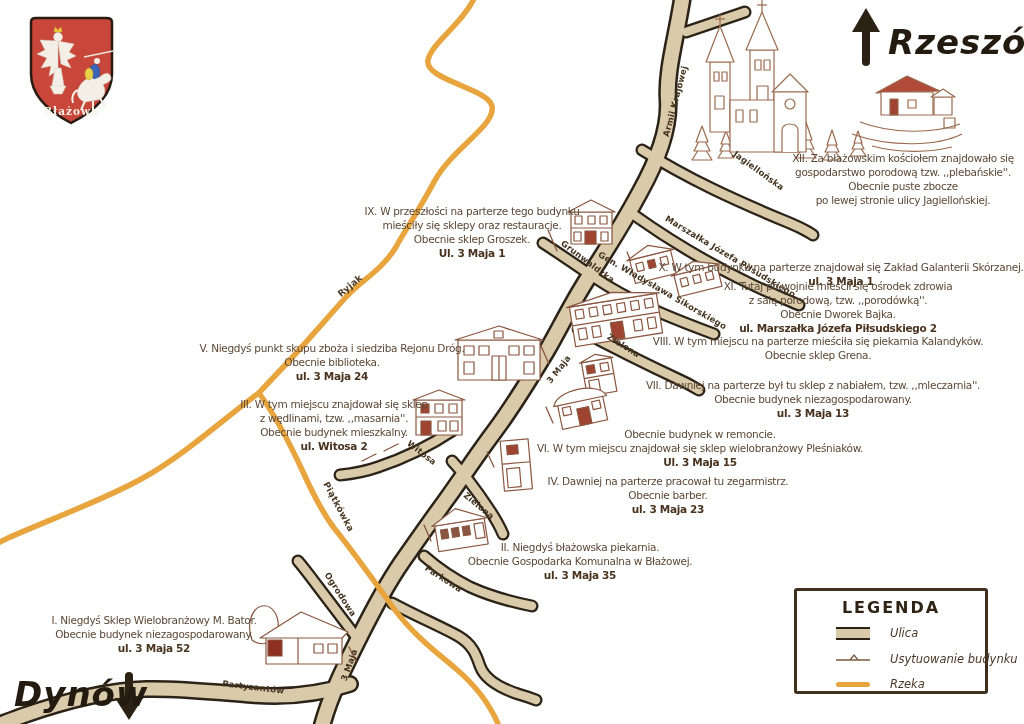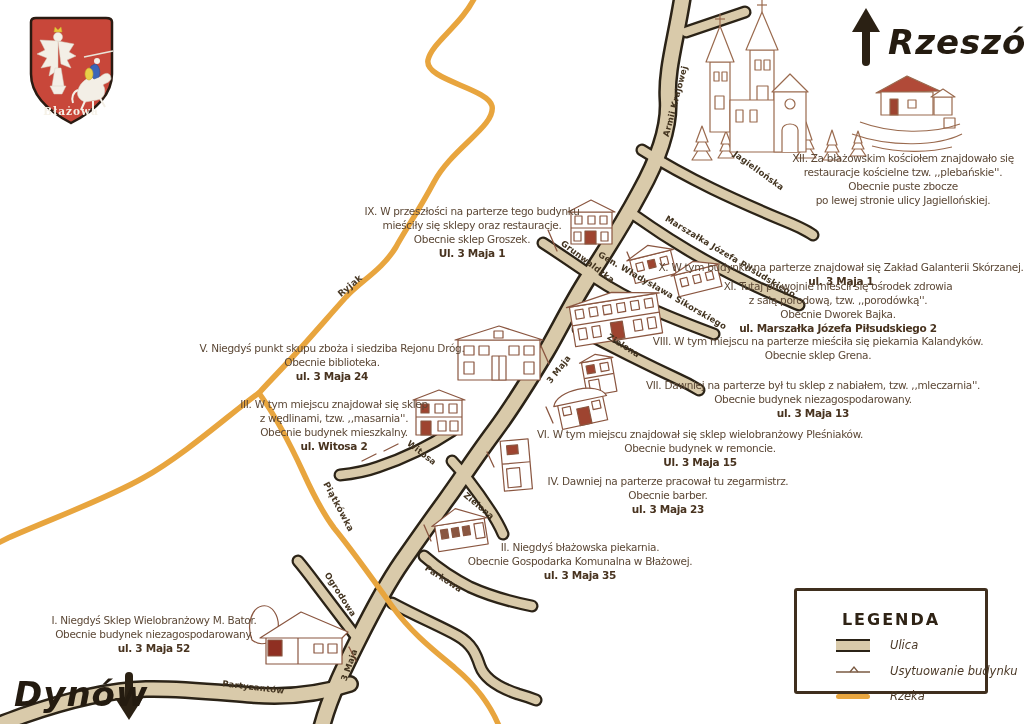--- a/index.html
+++ b/index.html
@@ -7,21 +7,21 @@
         font-family:"DejaVu Sans",sans-serif;}
   #mapsvg{position:absolute;left:0;top:0;}
   .ann{position:absolute;transform:translateX(-50%);text-align:center;
        font-size:10.5px;line-height:14px;color:#5c4836;letter-spacing:-0.3px;white-space:nowrap;}
   .ann .addr{font-weight:bold;color:#48331f;}
   .ann .addr:empty{display:none;}
   .bigdir{position:absolute;font-size:34px;font-weight:bold;font-style:italic;
           color:#241b10;letter-spacing:1px;}
   .legend{position:absolute;left:794px;top:588px;width:188px;height:100px;
           border:3px solid #3f2f1e;border-radius:3px;background:#fff;}
-  .legend .ltitle{text-align:center;margin-top:19px;font-size:16px;font-weight:bold;
+  .legend .ltitle{text-align:center;margin-top:7px;font-size:16px;font-weight:bold;
           letter-spacing:2px;color:#2f2315;}
   .lrow{display:flex;align-items:center;margin:9px 0 0 11px;padding-left:28px;}
   .lrow .sw{width:34px;margin-right:20px;flex:0 0 auto;}
   .lrow .lab{font-size:11.5px;font-style:italic;color:#4a3826;white-space:nowrap;}
   .sw-road{height:9px;background:#d9caaa;border-top:2.5px solid #2b2317;border-bottom:2.5px solid #2b2317;}
   .sw-river{height:5px;background:#e8a53e;border-radius:3px;}
   text.street{font-size:8.5px;font-weight:bold;fill:#42331f;letter-spacing:.2px;text-anchor:middle;}
   text.riverlab{font-size:9px;font-weight:bold;fill:#4a3a26;letter-spacing:.3px;text-anchor:middle;}
 </style>
 </head>
@@ -345,22 +345,22 @@
     <div>IV. Dawniej na parterze pracował tu zegarmistrz.</div>
     <div>Obecnie barber.</div>
     <div class="addr">ul. 3 Maja 23</div>
   </div>
   <div class="ann" style="left:332px;top:341px;">
     <div>V. Niegdyś punkt skupu zboża i siedziba Rejonu Dróg.</div>
     <div>Obecnie biblioteka.</div>
     <div class="addr">ul. 3 Maja 24</div>
   </div>
   <div class="ann" style="left:700px;top:427px;">
+    <div>Obecnie budynek w remoncie.</div>
     <div>VI. W tym miejscu znajdował się sklep wielobranżowy Pleśniaków.</div>
-    <div>Obecnie budynek w remoncie.</div>
     <div class="addr">Ul. 3 Maja 15</div>
   </div>
   <div class="ann" style="left:813px;top:378px;">
     <div>VII. Dawniej na parterze był tu sklep z nabiałem, tzw. ,,mleczarnia''.</div>
     <div>Obecnie budynek niezagospodarowany.</div>
     <div class="addr">ul. 3 Maja 13</div>
   </div>
   <div class="ann" style="left:818px;top:334px;">
     <div>VIII. W tym miejscu na parterze mieściła się piekarnia Kalandyków.</div>
     <div>Obecnie sklep Grena.</div>
@@ -376,21 +376,21 @@
     <div class="addr">ul. 3 Maja 1</div>
   </div>
   <div class="ann" style="left:838px;top:271px;margin-top:8px;">
     <div>XI. Tutaj po wojnie mieścił się ośrodek zdrowia</div>
     <div>z salą porodową, tzw. ,,porodówką''.</div>
     <div>Obecnie Dworek Bajka.</div>
     <div class="addr">ul. Marszałka Józefa Piłsudskiego 2</div>
   </div>
   <div class="ann" style="left:903px;top:151px;">
     <div>XII. Za błażowskim kościołem znajdowało się</div>
-    <div>restauracje kościelne tzw. ,,plebańskie''.</div>
+    <div>gospodarstwo porodową tzw. ,,plebańskie''.</div>
     <div>Obecnie puste zbocze</div>
     <div>po lewej stronie ulicy Jagiellońskiej.</div>
 
   </div>
 
   <div class="legend">
     <div class="ltitle">LEGENDA</div>
     <div class="lrow">
       <div class="sw sw-road"></div>
       <div class="lab">Ulica</div>

